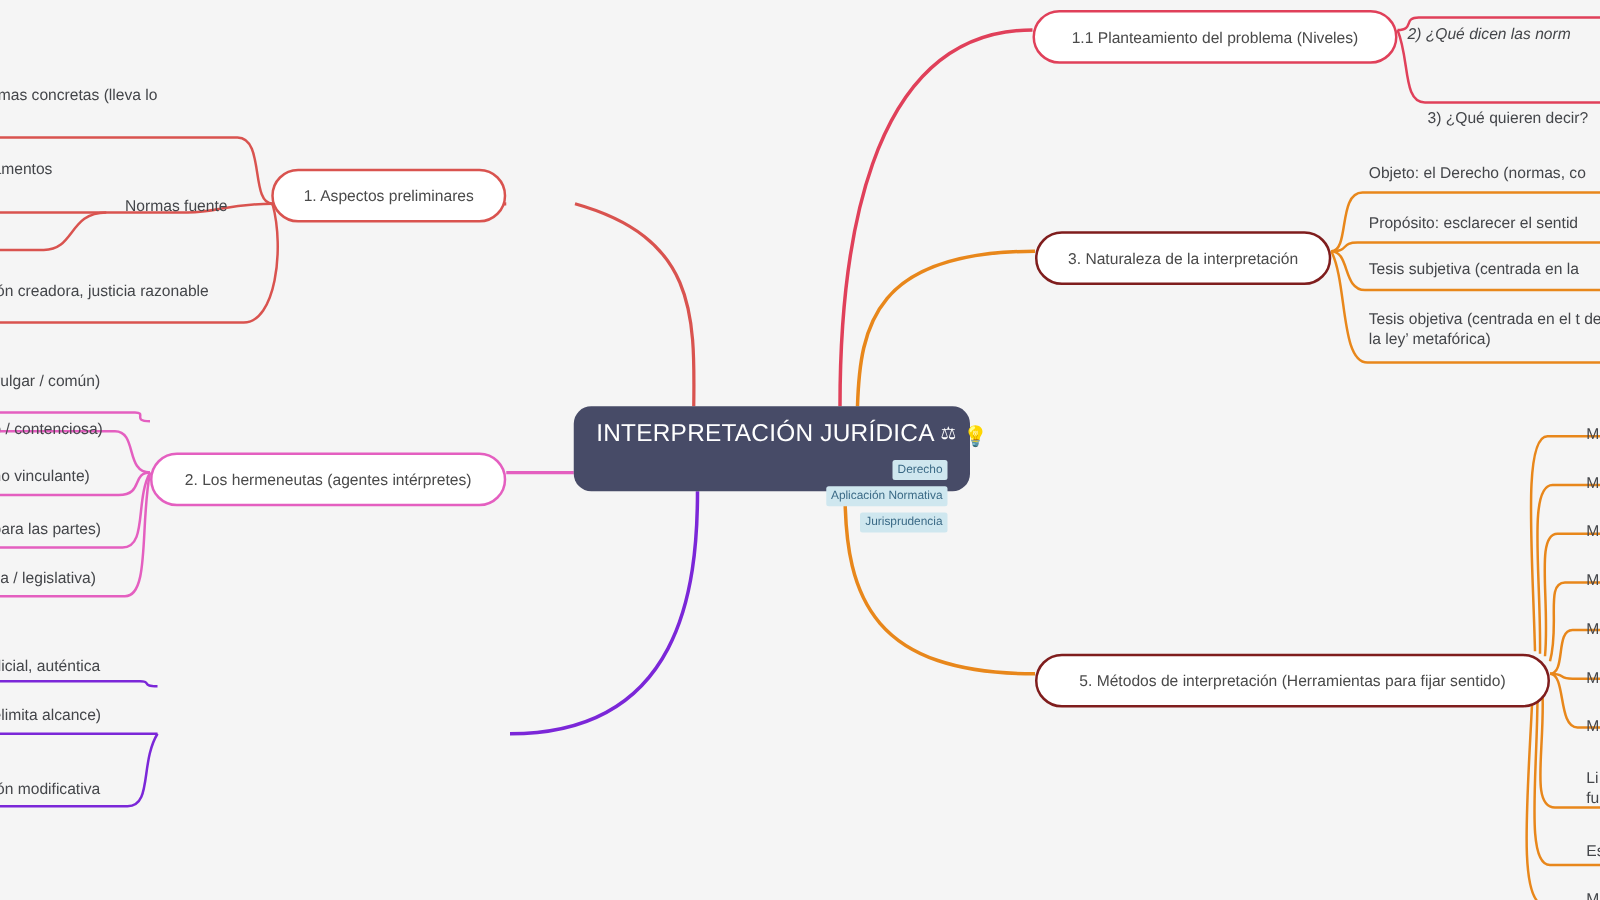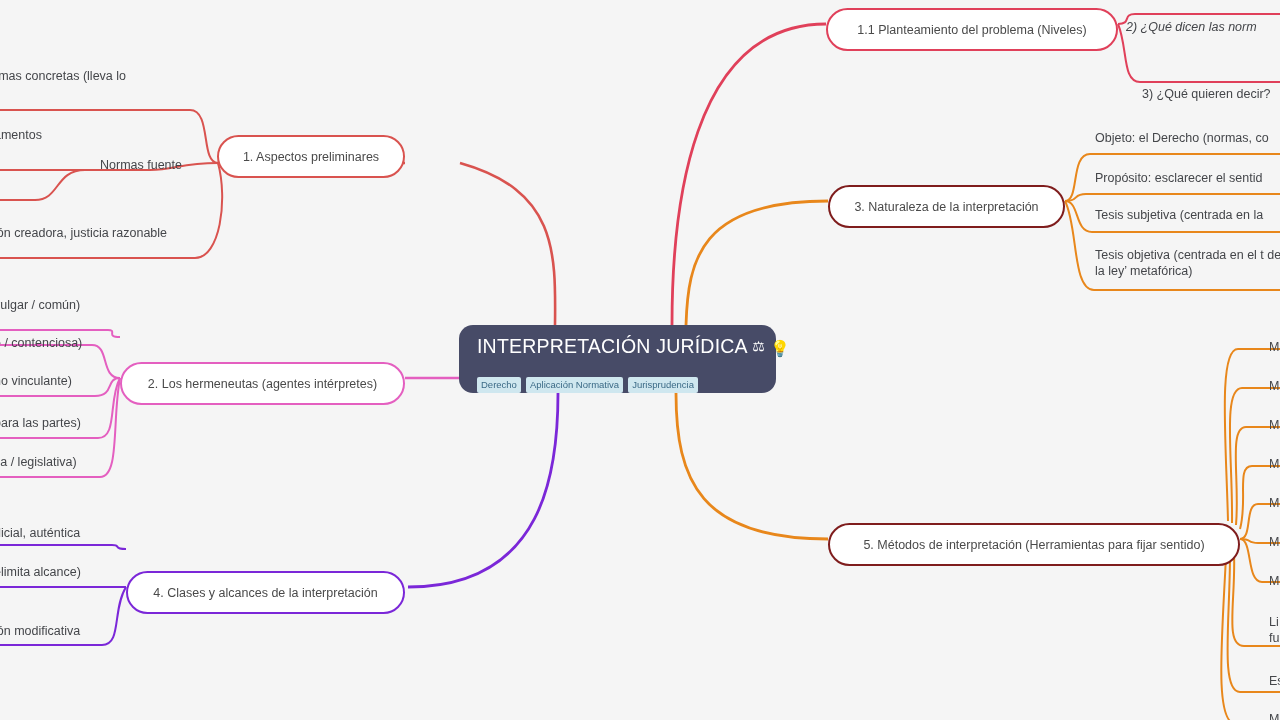--- a/index.html
+++ b/index.html
@@ -39,24 +39,25 @@
     color: #ffffff;
     font-size: 19.5px;
     font-weight: 400;
     letter-spacing: .2px;
     white-space: nowrap;
     line-height: 24px;
   }
   .central-title .emoji { font-size: 14px; vertical-align: 2px; }
   .central-title .emoji2 { font-size: 16px; vertical-align: -1px; }
   .tag-row {
-    margin-top: 16px;
+    margin-top: 6px;
     display: flex;
     gap: 5px;
     align-items: flex-end;
+    flex-direction: column;
   }
   .tag {
     background: #cfe7ef;
     color: #3b6a86;
     font-size: 9.5px;
     line-height: 11px;
     padding: 2px 4px 3px 4px;
     border-radius: 2px;
     white-space: nowrap;
     font-family: "Liberation Sans", sans-serif;
@@ -153,23 +154,20 @@
       <span class="tag">Jurisprudencia</span>
     </div>
   </div>
 
   <div class="pill red" style="left:217px; top:135px; width:188px;">
       <span>1. Aspectos preliminares</span>
     </div>
   <div class="pill pink" style="left:120px; top:362px; width:285px;">
       <span>2. Los hermeneutas (agentes intérpretes)</span>
     </div>
-  <div class="pill purple" style="left:126px; top:571px; width:279px;">
-      <span>4. Clases y alcances de la interpretación</span>
-    </div>
 
   <div class="pill crimson" style="left:826px; top:8px;  width:292px;">
       <span>1.1 Planteamiento del problema (Niveles)</span>
     </div>
   <div class="pill orange" style="left:828px; top:185px; width:237px;">
       <span>3. Naturaleza de la interpretación</span>
     </div>
   <div class="pill orange" style="left:828px; top:523px; width:412px;">
       <span>5. Métodos de interpretación (Herramientas para fijar sentido)</span>
     </div>

